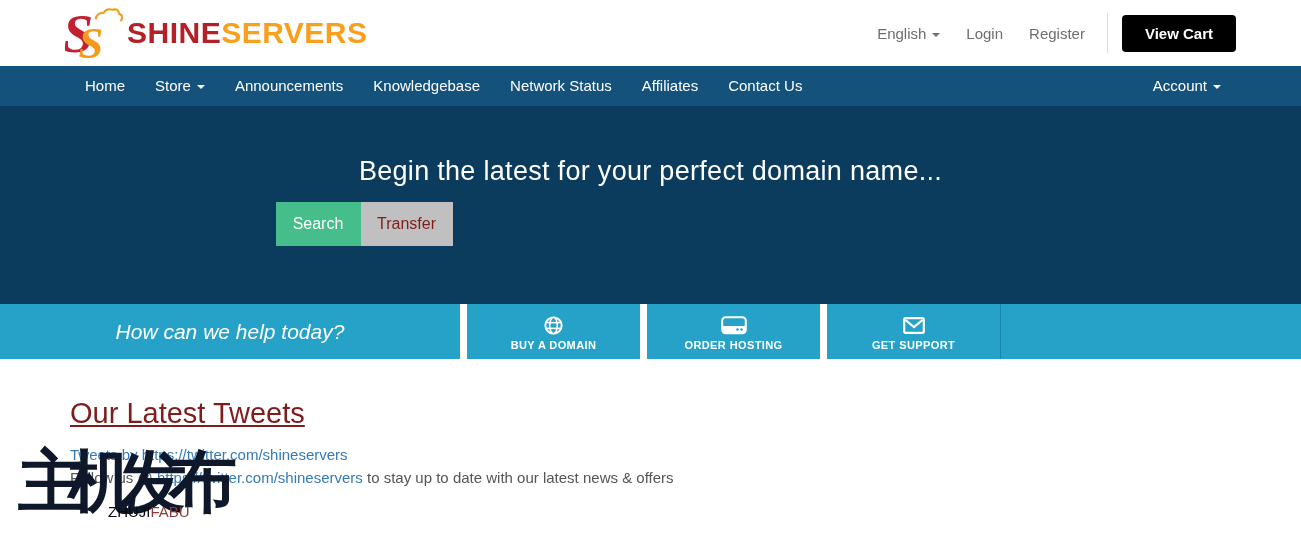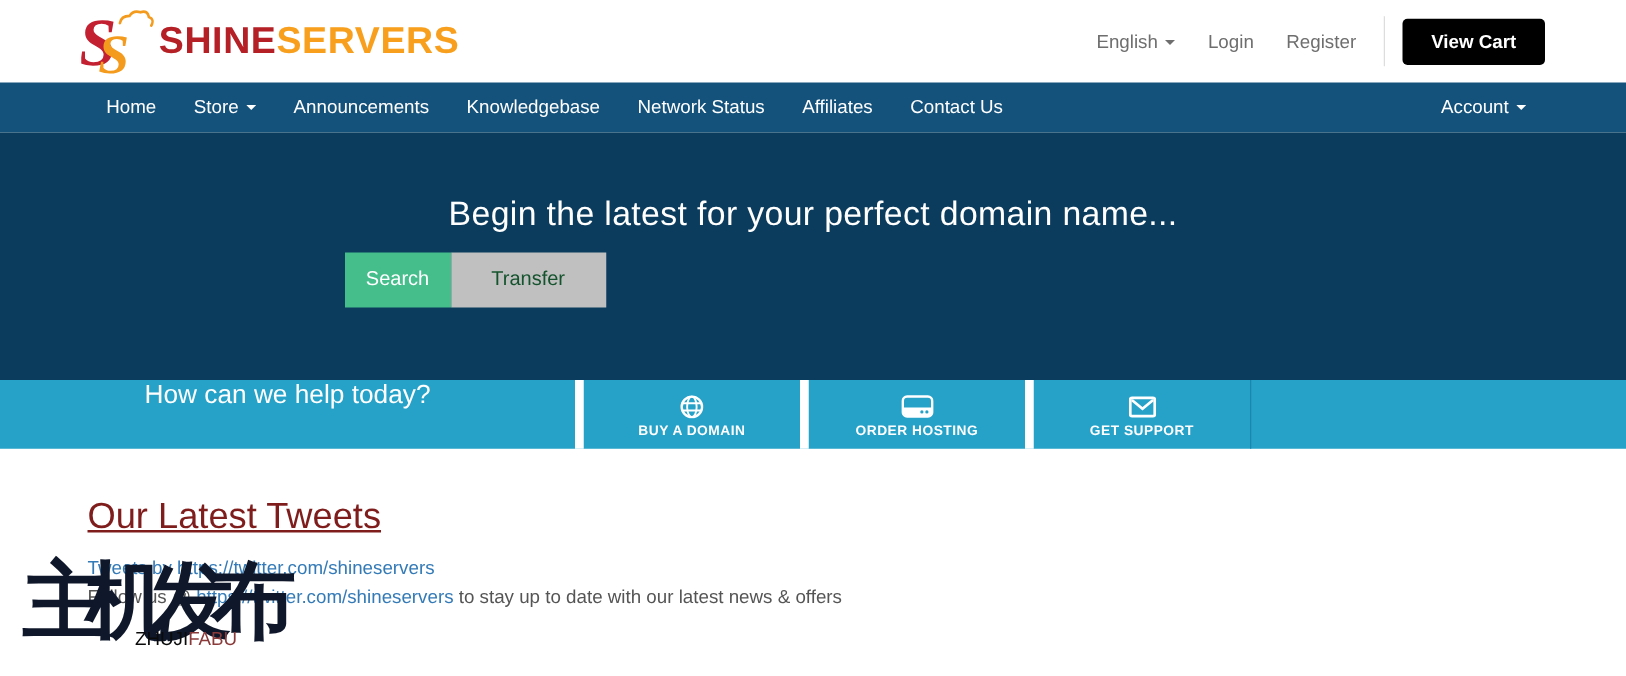--- a/index.html
+++ b/index.html
@@ -51,25 +51,25 @@
   .search-input {
     flex:1; border:none; outline:none; padding:0 18px; font-size:16px; color:#444;
     font-family:"Liberation Sans", sans-serif;
   }
   .search-input::placeholder { color:#a9a9a9; }
   .btn-flat {
     border:none; color:#ffffff; font-size:16px; font-weight:300; cursor:pointer;
     font-family:"Liberation Sans", sans-serif;
   }
   .btn-search { width:85px; background:#45be8b; }
-  .btn-transfer { width:124px; background:#c0c0c0; color:#14532d; }
+  .btn-transfer { width:92px; background:#c0c0c0; color:#7f1d1d; }
 
   
   .helpbar { height:55px; background:#26a2c9; display:flex; }
-  .helpbar-title-cell { width:460px; display:flex; justify-content:center; }
+  .helpbar-title-cell { width:460px; display:flex; align-items:center; justify-content:center;font-style:italic; }
   .helpbar-title { color:#ffffff; font-size:21px; font-weight:300; }
   .help-item {
     width:180px; border-left:7px solid #ffffff; display:flex; flex-direction:column;
     align-items:center; justify-content:center; padding-top:4px; cursor:pointer;
   }
   .help-item .icon { height:19px; display:flex; align-items:center; }
   .help-label { color:#ffffff; font-size:11px; font-weight:700; letter-spacing:0.4px; margin-top:4px; }
   .help-end-spacer { flex:1; border-left:1px solid #1b87ad; }
 
   

